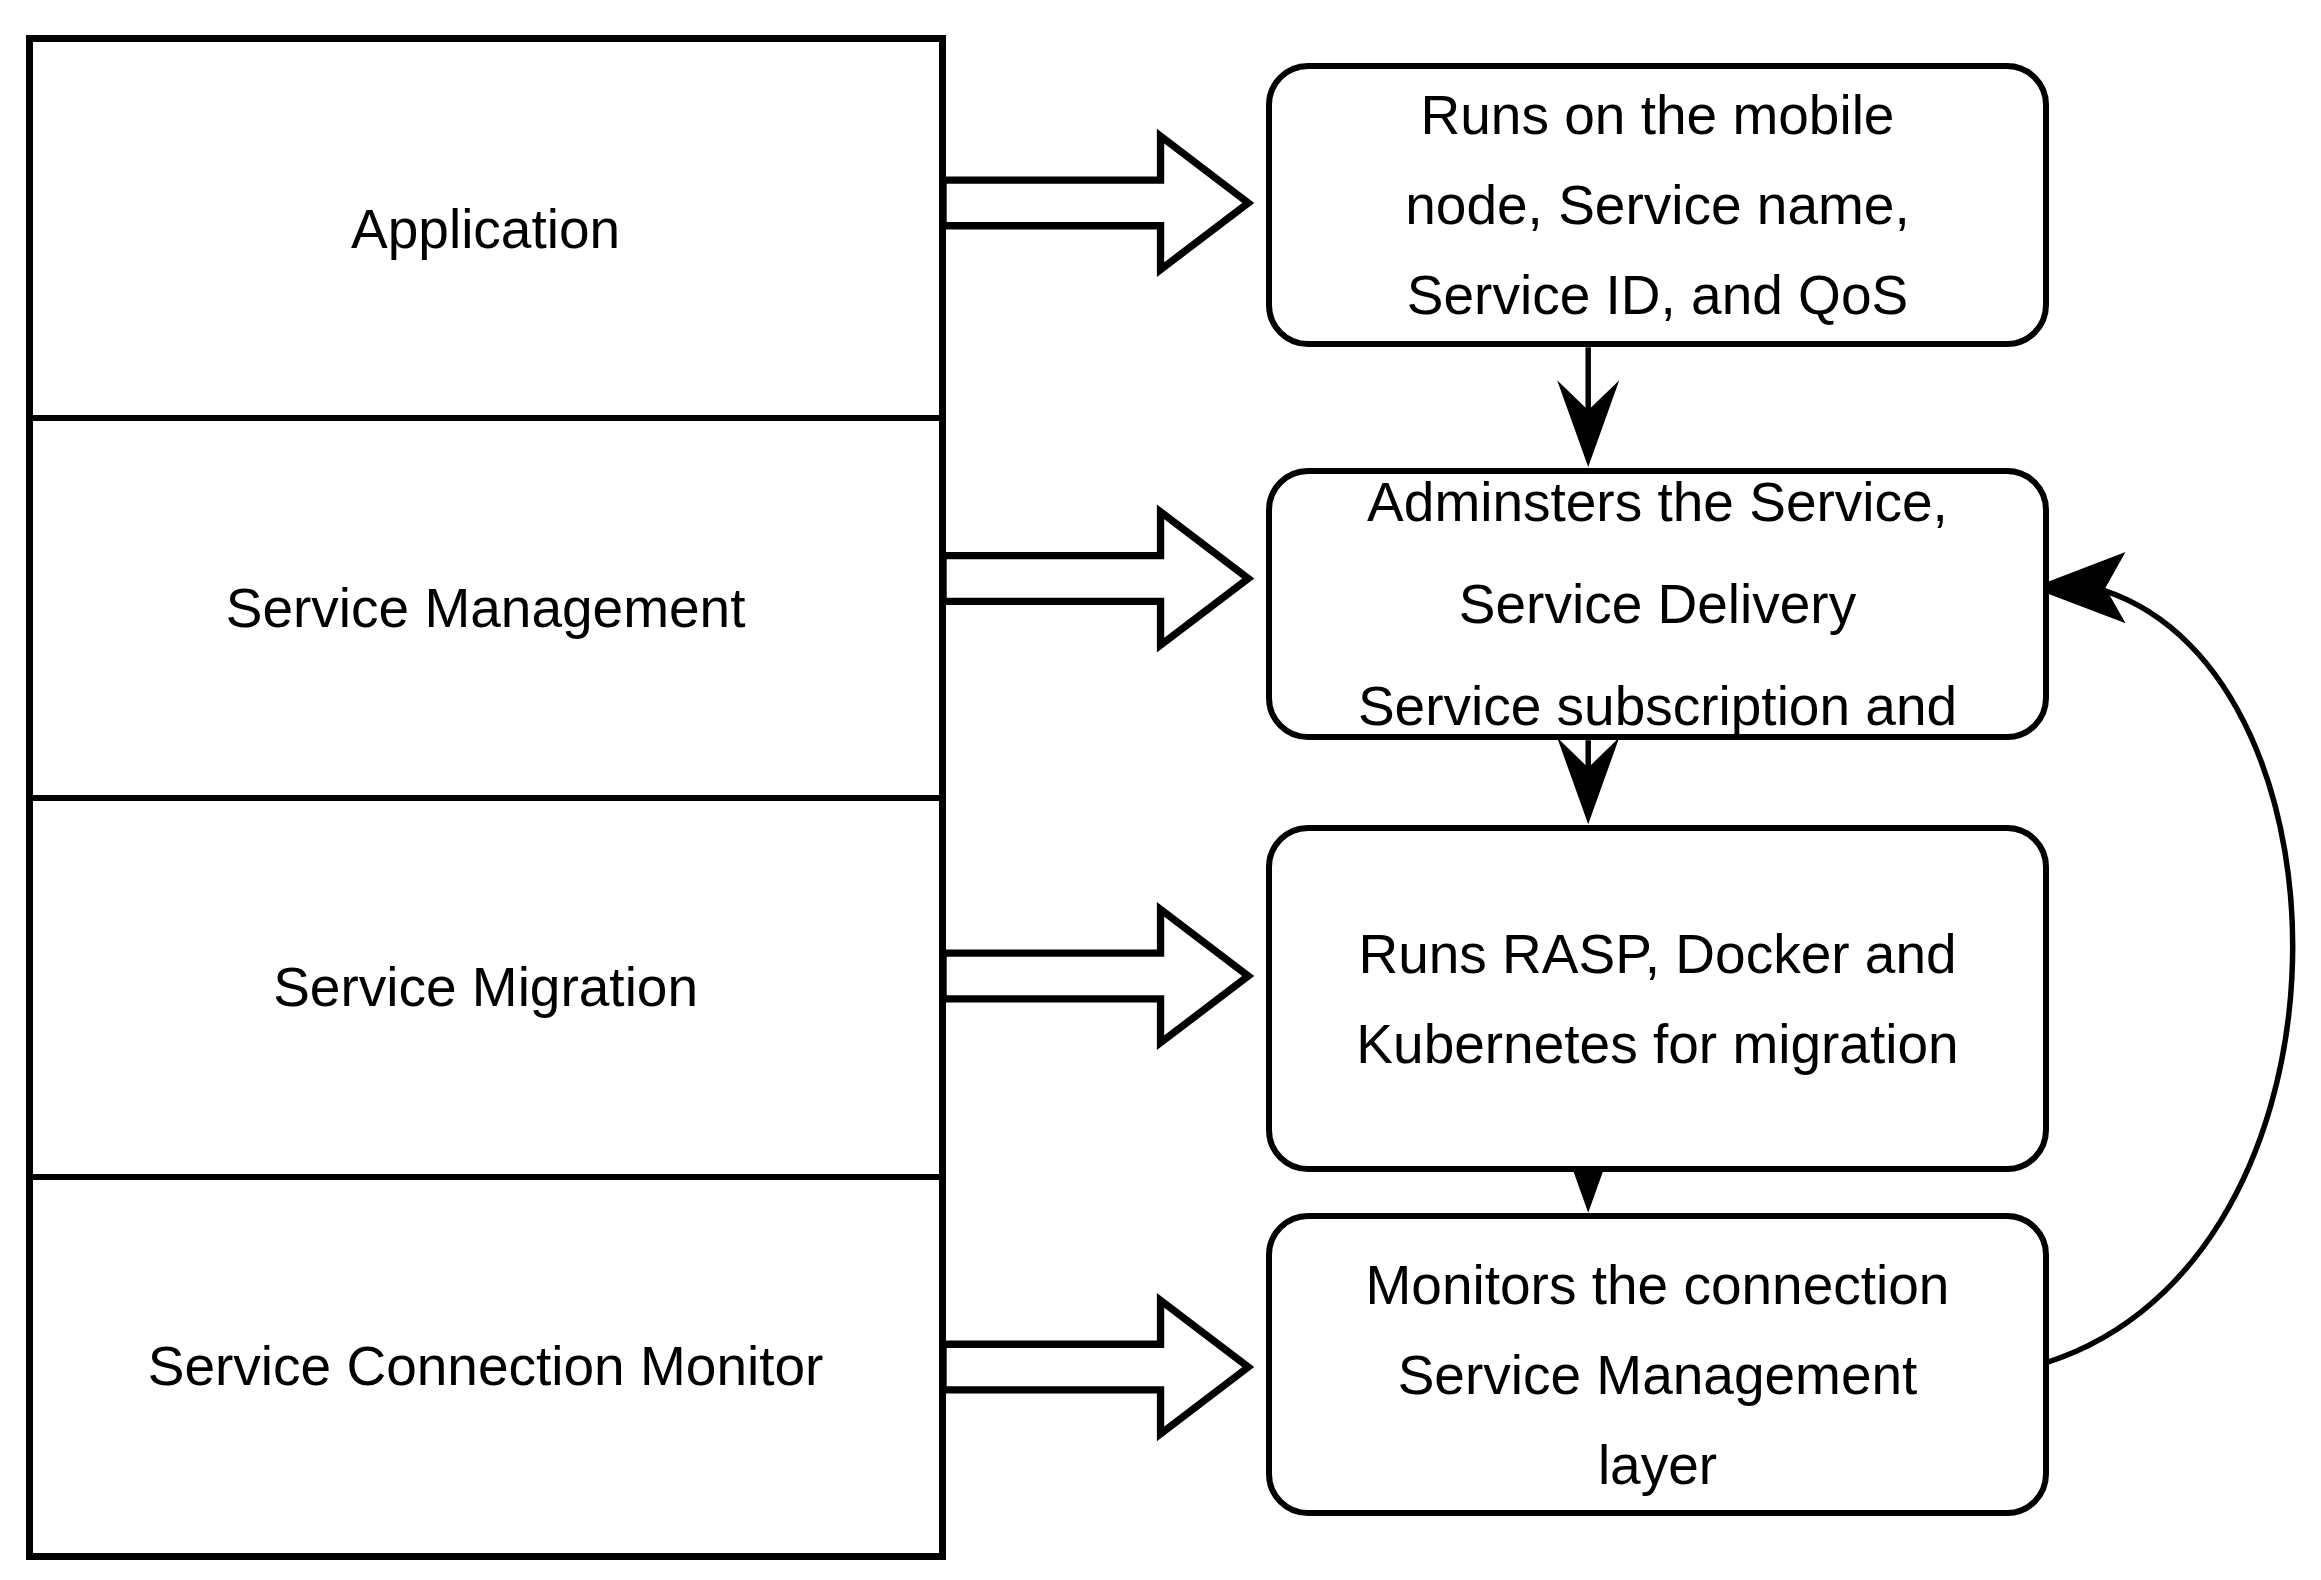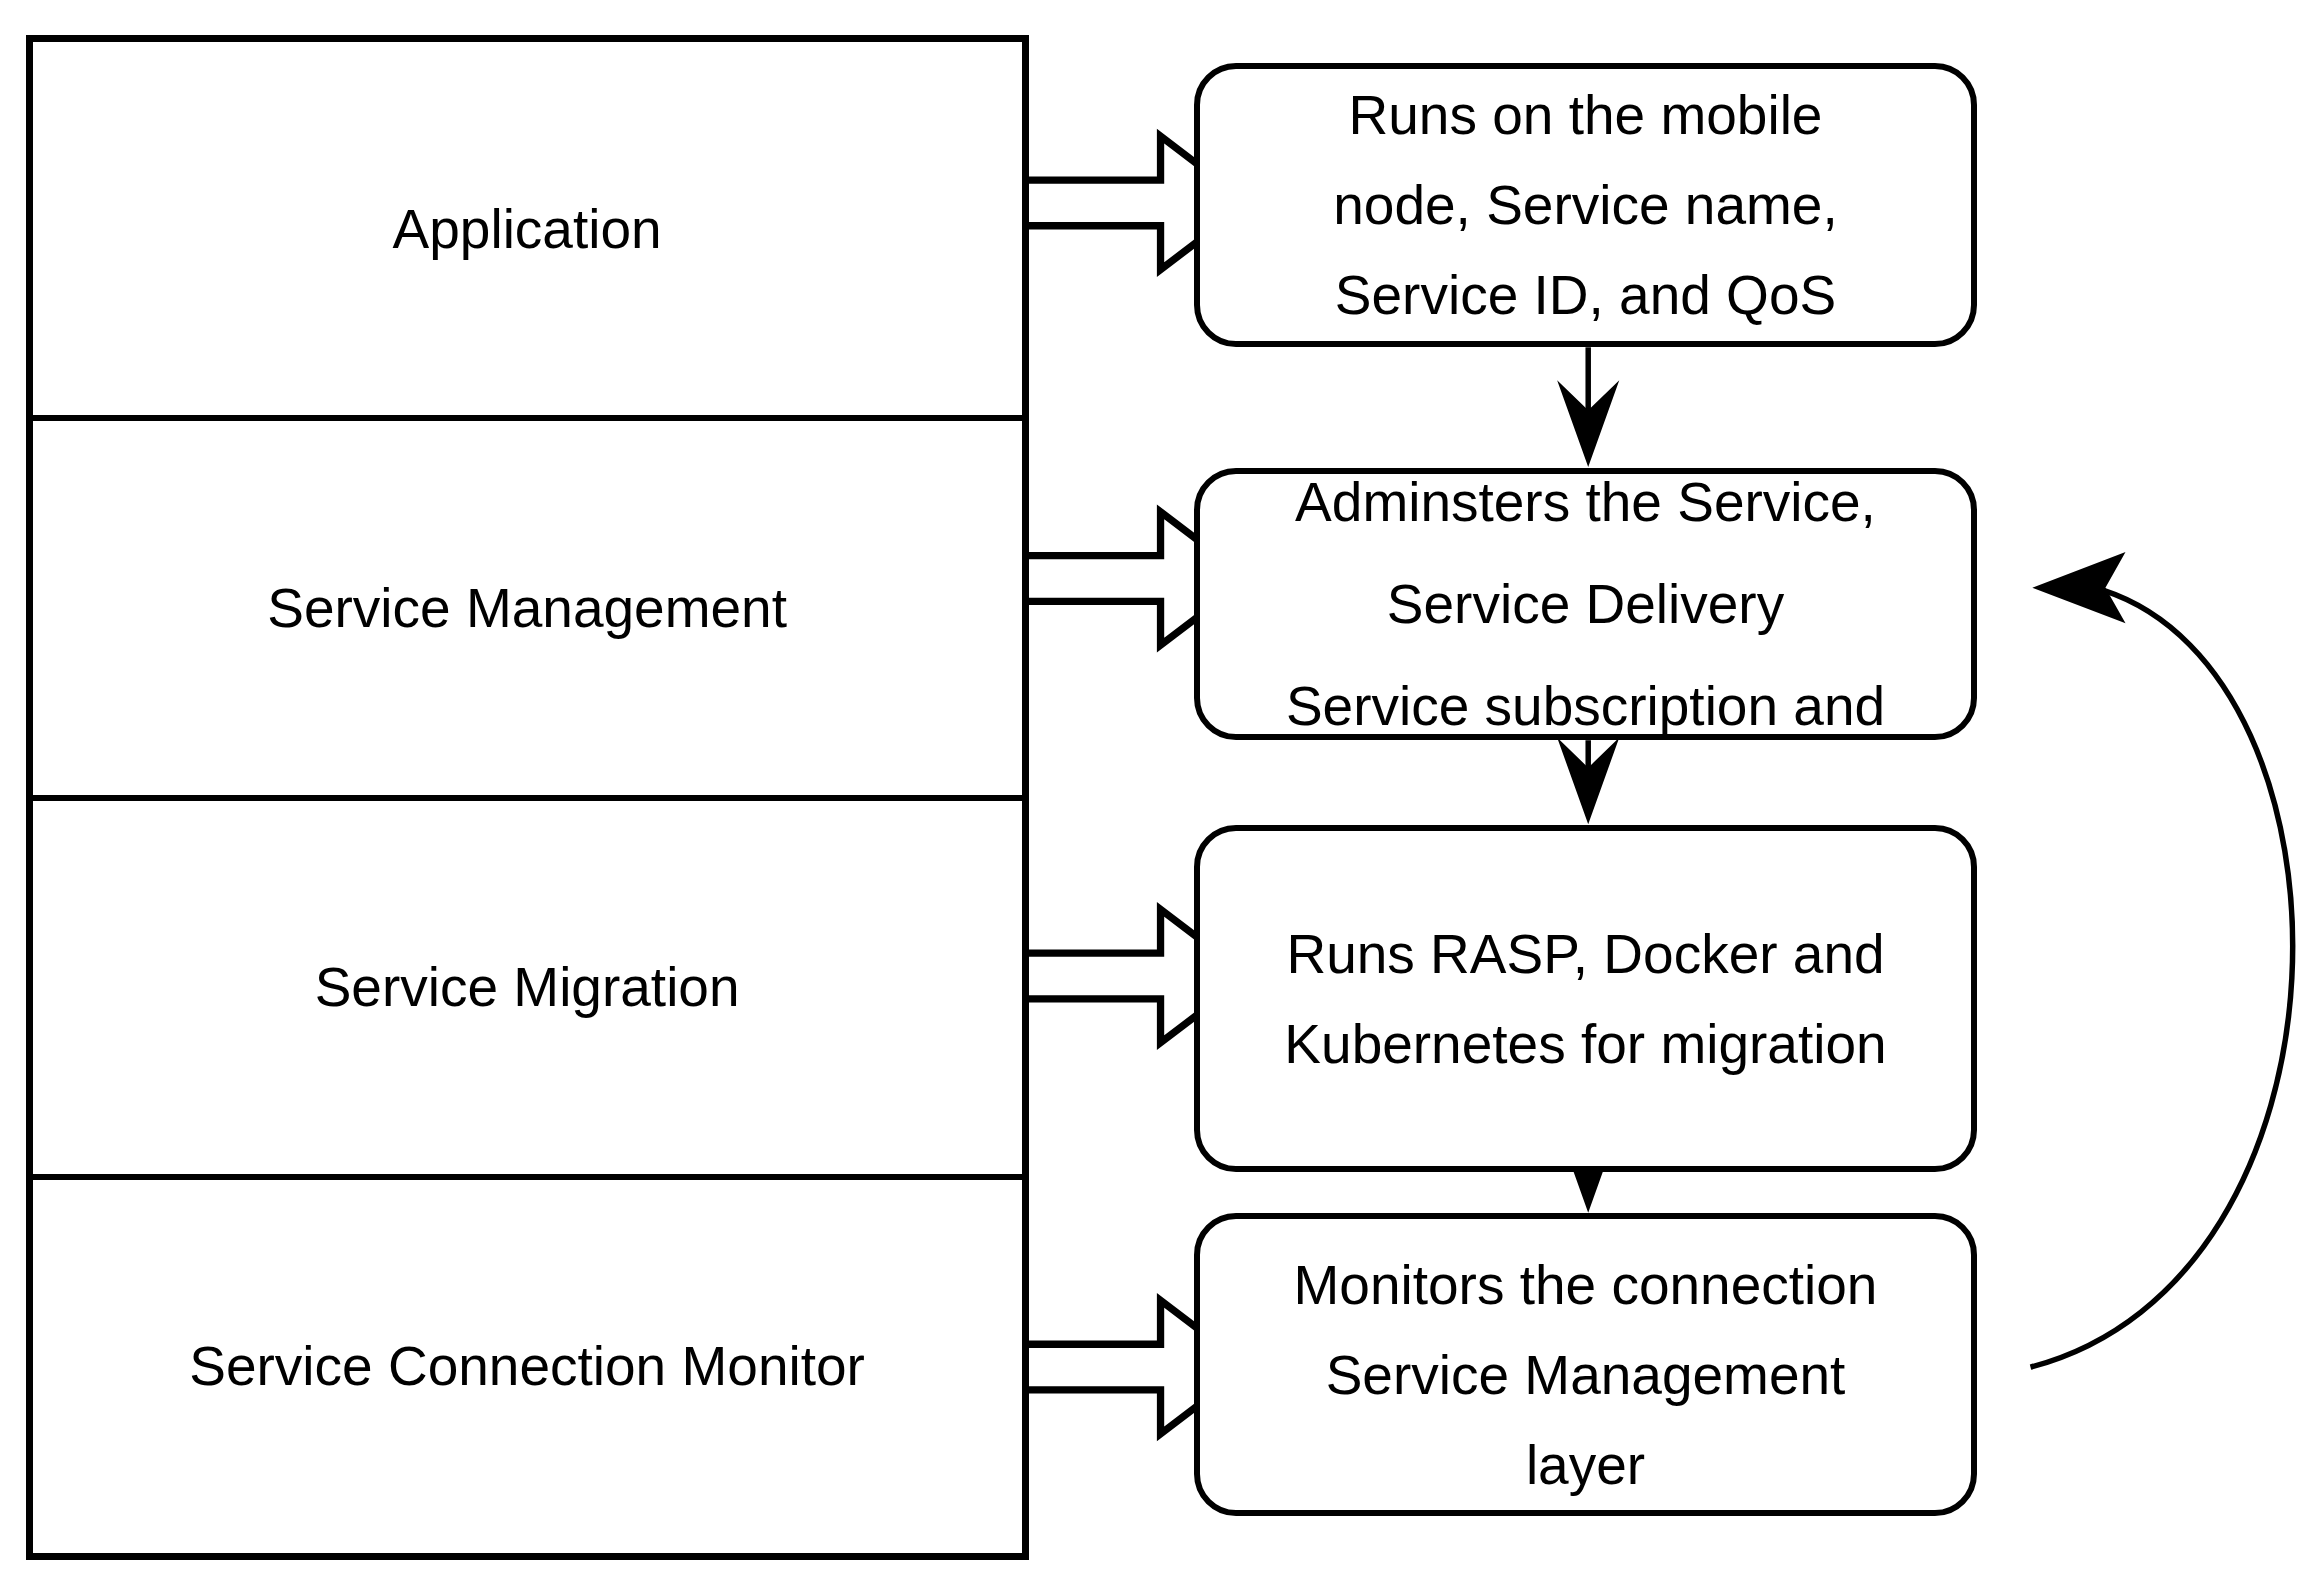--- a/index.html
+++ b/index.html
@@ -21,21 +21,21 @@
     left: 0;
     top: 0;
     width: 2322px;
     height: 1581px;
   }
   
   .layer-stack {
     position: absolute;
     left: 25.6px;
     top: 35px;
-    width: 1003px;
+    width: 920px;
     height: 1525px;
     border: 7.3px solid #000000;
     box-sizing: border-box;
     display: flex;
     flex-direction: column;
     background: #ffffff;
   }
   .layer-row {
     flex: 1 1 0;
     display: flex;
@@ -48,21 +48,21 @@
     border-bottom: none;
   }
   .layer-label {
     font-size: 55px;
     white-space: pre;
     text-align: center;
   }
   
   .note-box {
     position: absolute;
-    left: 1194px;
+    left: 1266px;
     width: 783px;
     border: 6.4px solid #000000;
     border-radius: 42px;
     box-sizing: border-box;
     background: #ffffff;
     display: flex;
     flex-direction: column;
     align-items: center;
     justify-content: center;
   }

